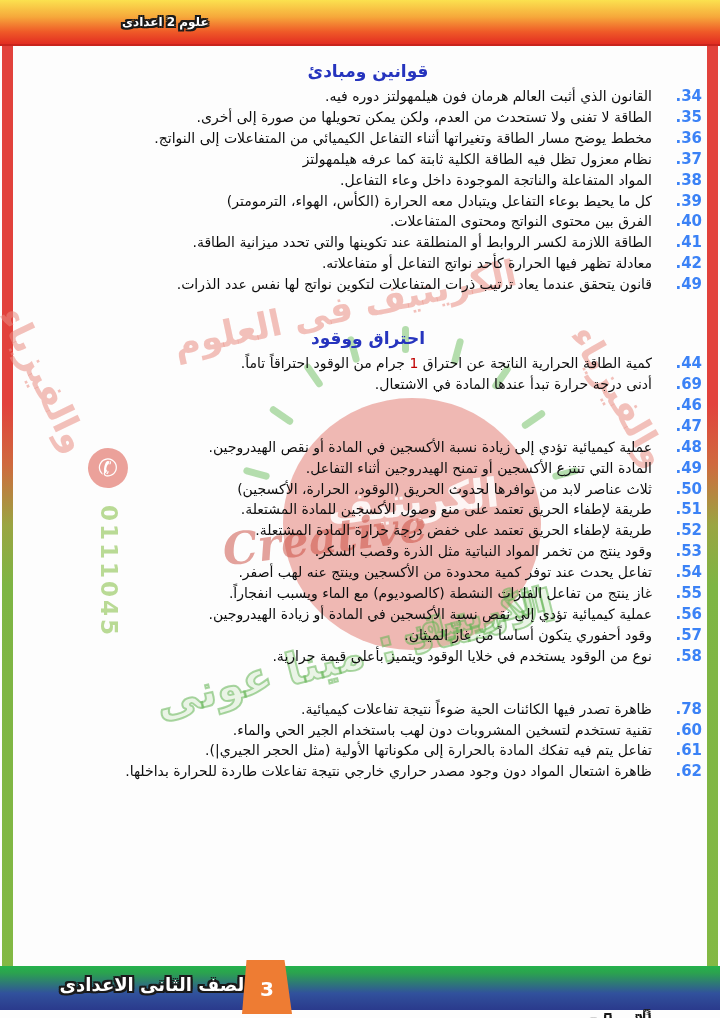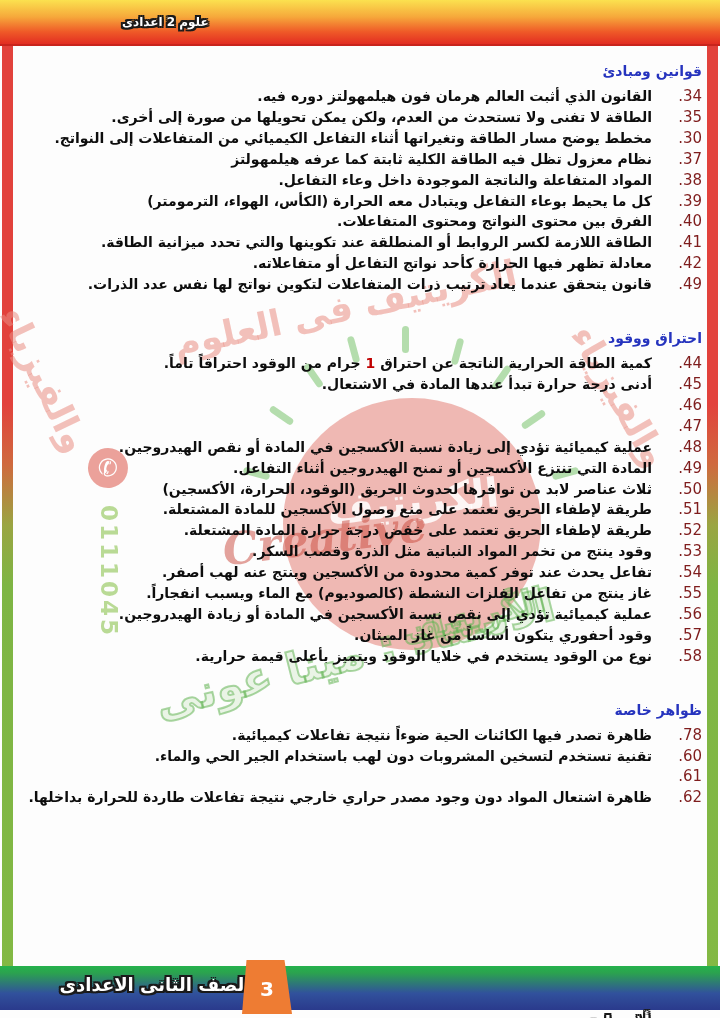--- a/index.html
+++ b/index.html
@@ -33,24 +33,24 @@
   .wm-green{position:absolute;font-weight:bold;direction:rtl;color:rgba(120,190,90,0.14);
     -webkit-text-stroke:2px rgba(100,180,85,0.55);white-space:nowrap;}
   .wm-phone{position:absolute;left:88px;top:448px;width:40px;height:40px;border-radius:50%;
     background:rgba(224,100,88,0.6);color:#fff;font-size:24px;line-height:40px;text-align:center;
     transform:rotate(-10deg);}
   .wm-digits{position:absolute;left:122px;top:505px;transform:rotate(90deg);transform-origin:left top;
     font-weight:bold;font-size:23px;letter-spacing:3px;color:rgba(140,195,80,0.6);}
   
   .content{position:absolute;left:34px;right:18px;top:60px;z-index:3;direction:rtl;}
   .sec{margin-bottom:32px;}
-  .sec-head{color:#2634be;font-weight:bold;font-size:14px;line-height:22px;margin-bottom:4px;}
+  .sec-head{color:#2634be;font-weight:bold;font-size:17px;line-height:22px;margin-bottom:4px;text-align:center;}
   .item{display:flex;direction:rtl;gap:16px;line-height:20.9px;}
-  .num{min-width:34px;text-align:right;font-weight:normal;font-size:15px;color:#7f1d1d;}
-  .txt{font-weight:bold;font-size:14px;color:#0d0d0d;white-space:nowrap;}
+  .num{min-width:34px;text-align:right;font-weight:bold;font-size:15px;color:#3b82f6;}
+  .txt{font-weight:normal;font-size:14px;color:#0d0d0d;white-space:nowrap;}
   .seg-red{color:#c00000;}
   .seg-ltr{direction:ltr;unicode-bidi:embed;}
   
   .footer-bar{position:absolute;left:0;right:0;top:966px;height:44px;z-index:4;
     background:linear-gradient(180deg,#25b24c 0%,#2ba24f 16%,#31519c 62%,#2a3a8c 100%);}
   .footer-left{position:absolute;left:30px;top:974px;width:250px;text-align:center;font-size:18px;z-index:6;direction:rtl;}
   .footer-right{position:absolute;right:70px;top:974px;font-size:18px;z-index:6;direction:rtl;margin-top:38px;}
   .page-tab{position:absolute;left:242px;top:960px;width:50px;height:54px;background:#ee7c33;z-index:6;
     clip-path:polygon(9% 0%,85% 0%,100% 100%,0% 100%);display:flex;align-items:center;justify-content:center;}
   .page-num{color:#fff;font-weight:bold;font-size:20px;padding-top:4px;}
@@ -95,21 +95,21 @@
           <div class="sec-head">قوانين ومبادئ</div>
           <div class="item">
             <span class="num">34.</span>
             <span class="txt"><span>القانون الذي أثبت العالم هرمان فون هيلمهولتز دوره فيه.</span></span>
           </div>
           <div class="item">
             <span class="num">35.</span>
             <span class="txt"><span>الطاقة لا تفنى ولا تستحدث من العدم، ولكن يمكن تحويلها من صورة إلى أخرى.</span></span>
           </div>
           <div class="item">
-            <span class="num">30.</span>
+            <span class="num">36.</span>
             <span class="txt"><span>مخطط يوضح مسار الطاقة وتغيراتها أثناء التفاعل الكيميائي من المتفاعلات إلى النواتج.</span></span>
           </div>
           <div class="item">
             <span class="num">37.</span>
             <span class="txt"><span>نظام معزول تظل فيه الطاقة الكلية ثابتة كما عرفه هيلمهولتز</span></span>
           </div>
           <div class="item">
             <span class="num">38.</span>
             <span class="txt"><span>المواد المتفاعلة والناتجة الموجودة داخل وعاء التفاعل.</span></span>
           </div>
@@ -134,21 +134,21 @@
             <span class="txt"><span>قانون يتحقق عندما يعاد ترتيب ذرات المتفاعلات لتكوين نواتج لها نفس عدد الذرات.</span></span>
           </div>
         </section>
         <section class="sec">
           <div class="sec-head">احتراق ووقود</div>
           <div class="item">
             <span class="num">44.</span>
             <span class="txt"><span>كمية الطاقة الحرارية الناتجة عن احتراق </span><span class="seg-red">1</span><span> جرام من الوقود احتراقاً تاماً.</span></span>
           </div>
           <div class="item">
-            <span class="num">45.</span>
+            <span class="num">69.</span>
             <span class="txt"><span>أدنى درجة حرارة تبدأ عندها المادة في الاشتعال.</span></span>
           </div>
           <div class="item">
             <span class="num">46.</span>
           </div>
           <div class="item">
             <span class="num">47.</span>
           </div>
           <div class="item">
             <span class="num">48.</span>
@@ -189,31 +189,31 @@
           <div class="item">
             <span class="num">57.</span>
             <span class="txt"><span>وقود أحفوري يتكون أساساً من غاز الميثان.</span></span>
           </div>
           <div class="item">
             <span class="num">58.</span>
             <span class="txt"><span>نوع من الوقود يستخدم في خلايا الوقود ويتميز بأعلى قيمة حرارية.</span></span>
           </div>
         </section>
         <section class="sec">
-          <div class="sec-head">ظواهر خاصة</div>
           <div class="item">
             <span class="num">78.</span>
             <span class="txt"><span>ظاهرة تصدر فيها الكائنات الحية ضوءاً نتيجة تفاعلات كيميائية.</span></span>
           </div>
           <div class="item">
             <span class="num">60.</span>
             <span class="txt"><span>تقنية تستخدم لتسخين المشروبات دون لهب باستخدام الجير الحي والماء.</span></span>
           </div>
           <div class="item">
             <span class="num">61.</span>
+            <span class="txt"><span>تفاعل يتم فيه تفكك المادة بالحرارة إلى مكوناتها الأولية (مثل الحجر الجيري|).</span></span>
           </div>
           <div class="item">
             <span class="num">62.</span>
             <span class="txt"><span>ظاهرة اشتعال المواد دون وجود مصدر حراري خارجي نتيجة تفاعلات طاردة للحرارة بداخلها.</span></span>
           </div>
         </section>
       </div>
   </main>
 
   <div class="footer-bar"></div>

